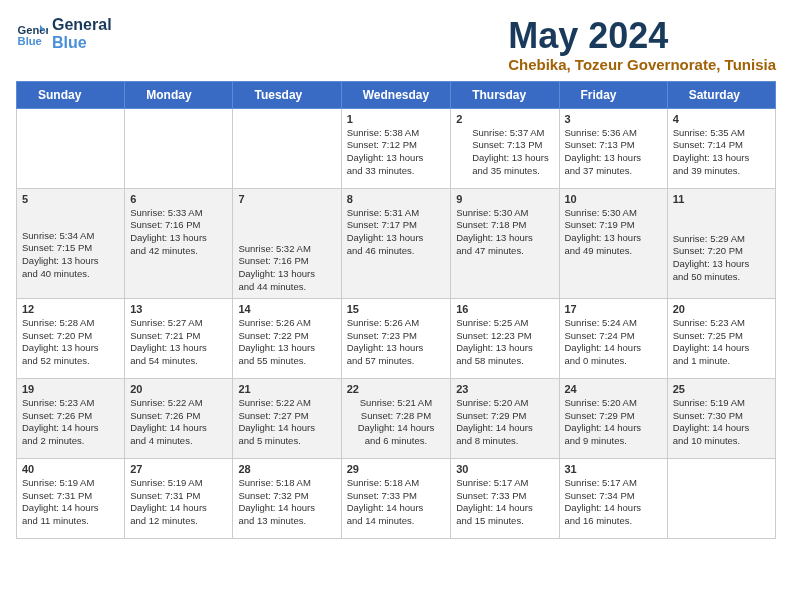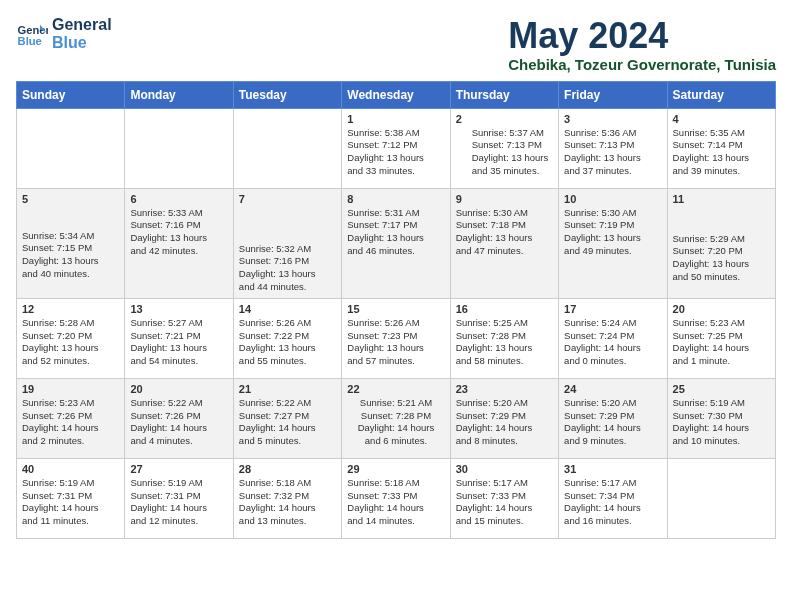--- a/index.html
+++ b/index.html
@@ -29,35 +29,35 @@
       text-align: left;
     }
     .month-title {
       font-size: 36px;
       font-weight: bold;
       color: #1a3a5c;
       line-height: 1.1;
     }
     .location {
       font-size: 15px;
-      color: #14532d;
+      color: #a16207;
       font-weight: bold;
     }
     table {
       width: 100%;
       border-collapse: collapse;
       margin-top: 8px;
     }
     th {
       background-color: #3a6bc4;
       color: white;
       font-size: 12px;
       font-weight: bold;
       text-align: left;
-      padding: 6px 5px;
+      padding: 6px 21px;
       border: 1px solid #5a8bd4;
     }
     td {
       border: 1px solid #ccc;
       vertical-align: top;
       width: calc(100% / 7);
       padding: 4px 5px;
       min-height: 80px;
       height: 80px;
       font-size: 10px;
@@ -228,21 +228,21 @@
         <td>
           <span class="day-num">15</span>
           <div class="day-info" style="white-space: pre-line;">Sunrise: 5:26 AM
 Sunset: 7:23 PM
 Daylight: 13 hours
 and 57 minutes.</div>
         </td>
         <td>
           <span class="day-num">16</span>
           <div class="day-info" style="white-space: pre-line;">Sunrise: 5:25 AM
-Sunset: 7:28 PM
+Sunset: 12:23 PM
 Daylight: 13 hours
 and 58 minutes.</div>
         </td>
         <td>
           <span class="day-num">17</span>
           <div class="day-info" style="white-space: pre-line;">Sunrise: 5:24 AM
 Sunset: 7:24 PM
 Daylight: 14 hours
 and 0 minutes.</div>
         </td>

